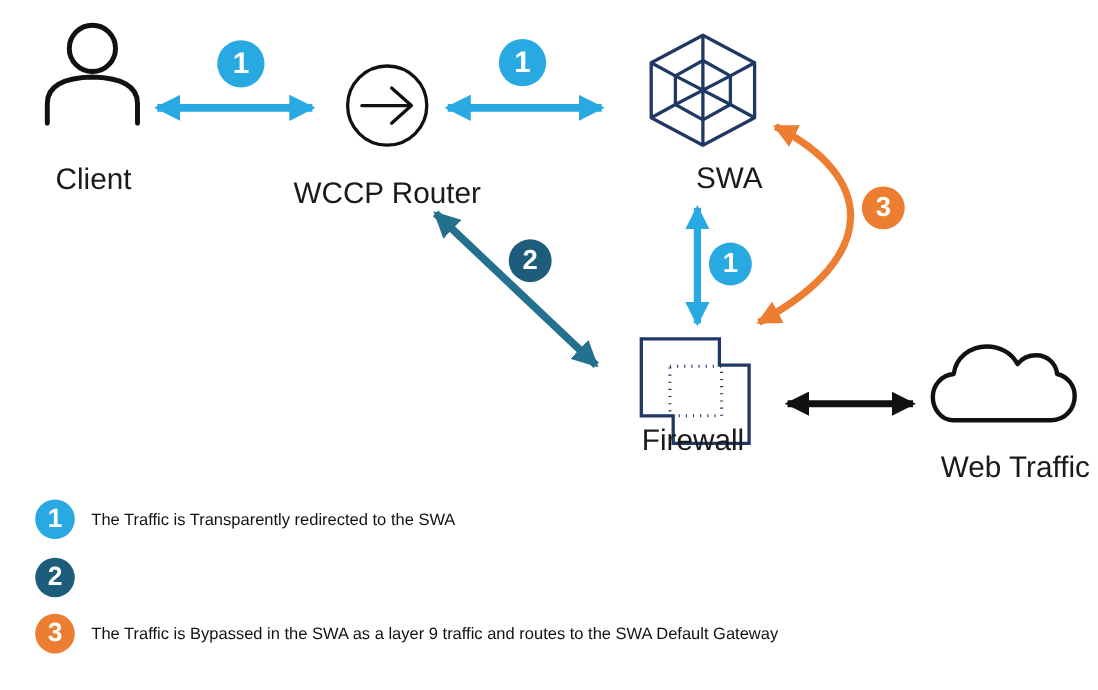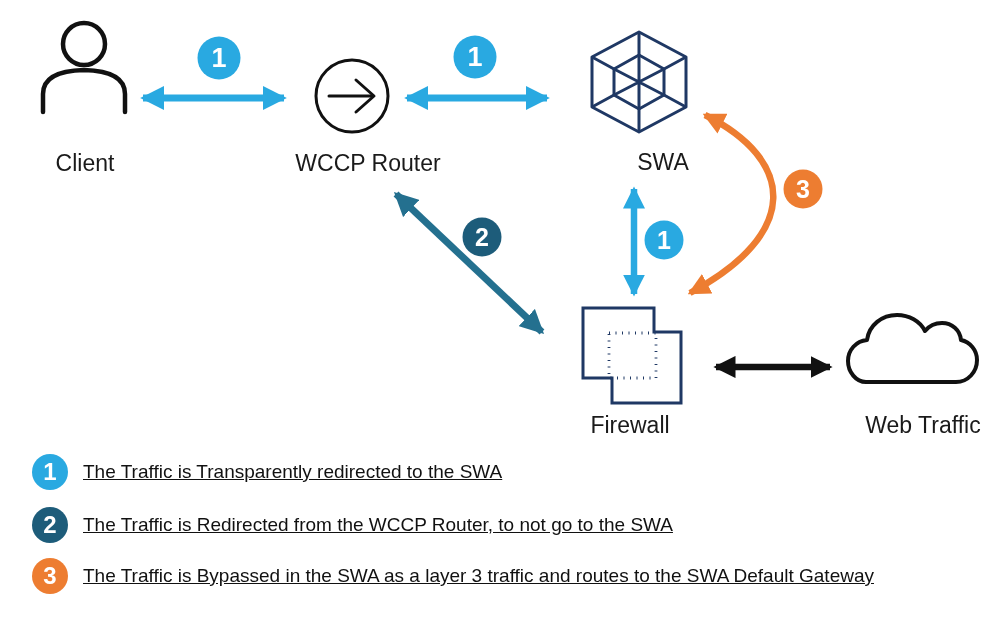--- a/index.html
+++ b/index.html
@@ -1,34 +1,34 @@
 <!DOCTYPE html>
 <html><head>
 <meta charset="utf-8">
 <style>
   html,body{margin:0;padding:0;background:#fff;}
   #stage{position:relative;width:998px;height:627px;background:#ffffff;overflow:hidden;
          font-family:"Liberation Sans",sans-serif;color:#1a1a1a;}
   #diagram-svg{position:absolute;left:0;top:0;}
-  .node-label{position:absolute;transform:translate(-50%,-50%);font-size:23px;font-weight:400;
+  .node-label{position:absolute;transform:translate(-50%,-50%);font-size:27px;font-weight:400;
               color:#1a1a1a;white-space:nowrap;}
   .badge{position:absolute;transform:translate(-50%,-50%);border-radius:50%;
          display:flex;align-items:center;justify-content:center;
          color:#fff;font-weight:700;line-height:1;}
   .badge-lg{width:43px;height:43px;font-size:27px;}
   .badge-md{width:39px;height:39px;font-size:25px;}
   .b-blue{background:#29A9E1;}
   .b-teal{background:#1D5C7A;}
   .b-orange{background:#ED7D31;}
   .legend{position:absolute;left:0;top:440px;width:998px;}
   .legend-row{position:absolute;left:32px;display:flex;align-items:center;}
   .legend-badge{width:36px;height:36px;border-radius:50%;flex:0 0 36px;
                 display:flex;align-items:center;justify-content:center;
                 color:#fff;font-weight:700;font-size:24px;line-height:1;}
-  .legend-text{margin-left:15px;font-size:19px;color:#111;white-space:nowrap;text-decoration:underline;}
+  .legend-text{margin-left:15px;font-size:15px;color:#111;white-space:nowrap;}
 </style>
 </head>
 <body>
 
 <div id="stage">
 
   <svg id="diagram-svg" width="998" height="627" viewBox="0 0 998 627">
     <defs>
       <marker id="m-blue" markerWidth="3.4" markerHeight="3.4" refX="3.0" refY="1.7" orient="auto-start-reverse">
         <path d="M0,0 L3.4,1.7 L0,3.4 Z" fill="#29A9E1"></path>
@@ -82,39 +82,38 @@
 
     <line x1="143" y1="98" x2="284" y2="98" stroke="#29A9E1" stroke-width="7" marker-start="url(#m-blue)" marker-end="url(#m-blue)"></line>
     <line x1="407" y1="98" x2="547" y2="98" stroke="#29A9E1" stroke-width="7" marker-start="url(#m-blue)" marker-end="url(#m-blue)"></line>
     <line x1="634" y1="189" x2="634" y2="294" stroke="#29A9E1" stroke-width="6.5" marker-start="url(#m-blue)" marker-end="url(#m-blue)"></line>
     <line x1="396" y1="194" x2="542" y2="332" stroke="#24708F" stroke-width="7" marker-start="url(#m-teal)" marker-end="url(#m-teal)"></line>
     <path d="M 705 115 C 795 160 802 233 690 293" fill="none" stroke="#ED7D31" stroke-width="6.5" marker-start="url(#m-orange)" marker-end="url(#m-orange)"></path>
     <line x1="716" y1="367" x2="830" y2="367" stroke="#111111" stroke-width="6.5" marker-start="url(#m-black)" marker-end="url(#m-black)"></line>
   </svg>
 
   <div class="node-label" style="left:85px;top:163px;">Client</div>
-  <div class="node-label" style="left:352px;top:163px;margin-left:16px;">WCCP Router</div>
+  <div class="node-label" style="left:352px;top:176px;">WCCP Router</div>
   <div class="node-label" style="left:663px;top:162px;">SWA</div>
-  <div class="node-label" style="left:630px;top:425px;">Firewall</div>
+  <div class="node-label" style="left:630px;top:401px;">Firewall</div>
   <div class="node-label" style="left:923px;top:425px;">Web Traffic</div>
 
   <div class="badge badge-lg b-blue" style="left:219px;top:58px;">1</div>
   <div class="badge badge-lg b-blue" style="left:475px;top:57px;">1</div>
   <div class="badge badge-md b-blue" style="left:664px;top:240px;">1</div>
   <div class="badge badge-md b-teal" style="left:482px;top:237px;">2</div>
   <div class="badge badge-md b-orange" style="left:803px;top:189px;">3</div>
 
   <div class="legend">
     <div class="legend-row" style="top:14px;">
       <div class="legend-badge b-blue">1</div>
       <div class="legend-text">The Traffic is Transparently redirected to the SWA</div>
     </div>
     <div class="legend-row" style="top:67px;">
       <div class="legend-badge b-teal">2</div>
-      <div class="legend-text">The Traffic is Redirected from the WCCP Router, to not go to the SWA</div>
     </div>
     <div class="legend-row" style="top:118px;">
       <div class="legend-badge b-orange">3</div>
-      <div class="legend-text">The Traffic is Bypassed in the SWA as a layer 3 traffic and routes to the SWA Default Gateway</div>
+      <div class="legend-text">The Traffic is Bypassed in the SWA as a layer 9 traffic and routes to the SWA Default Gateway</div>
     </div>
   </div>
 
 </div>
 
 </body></html>

